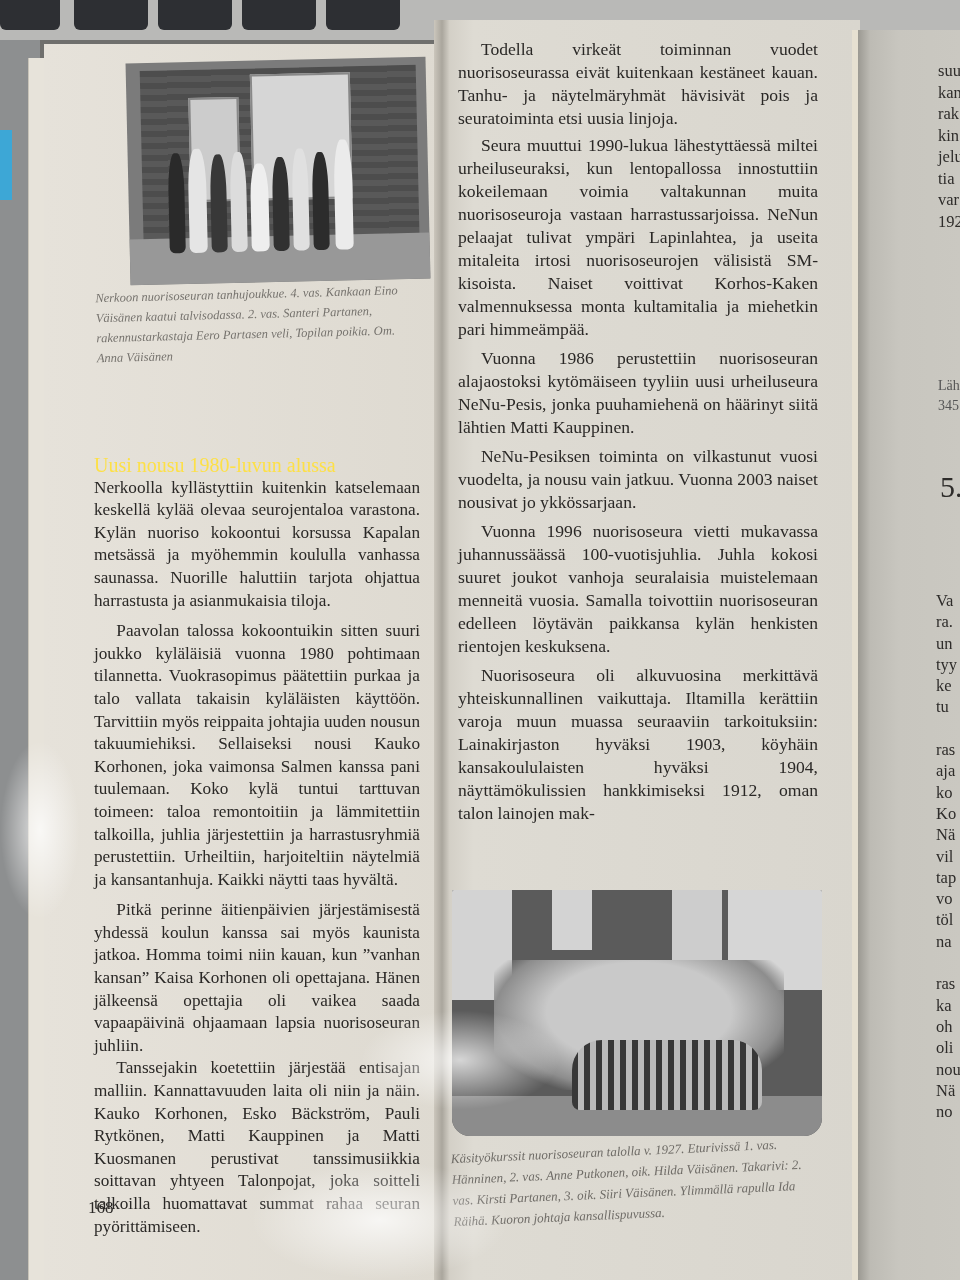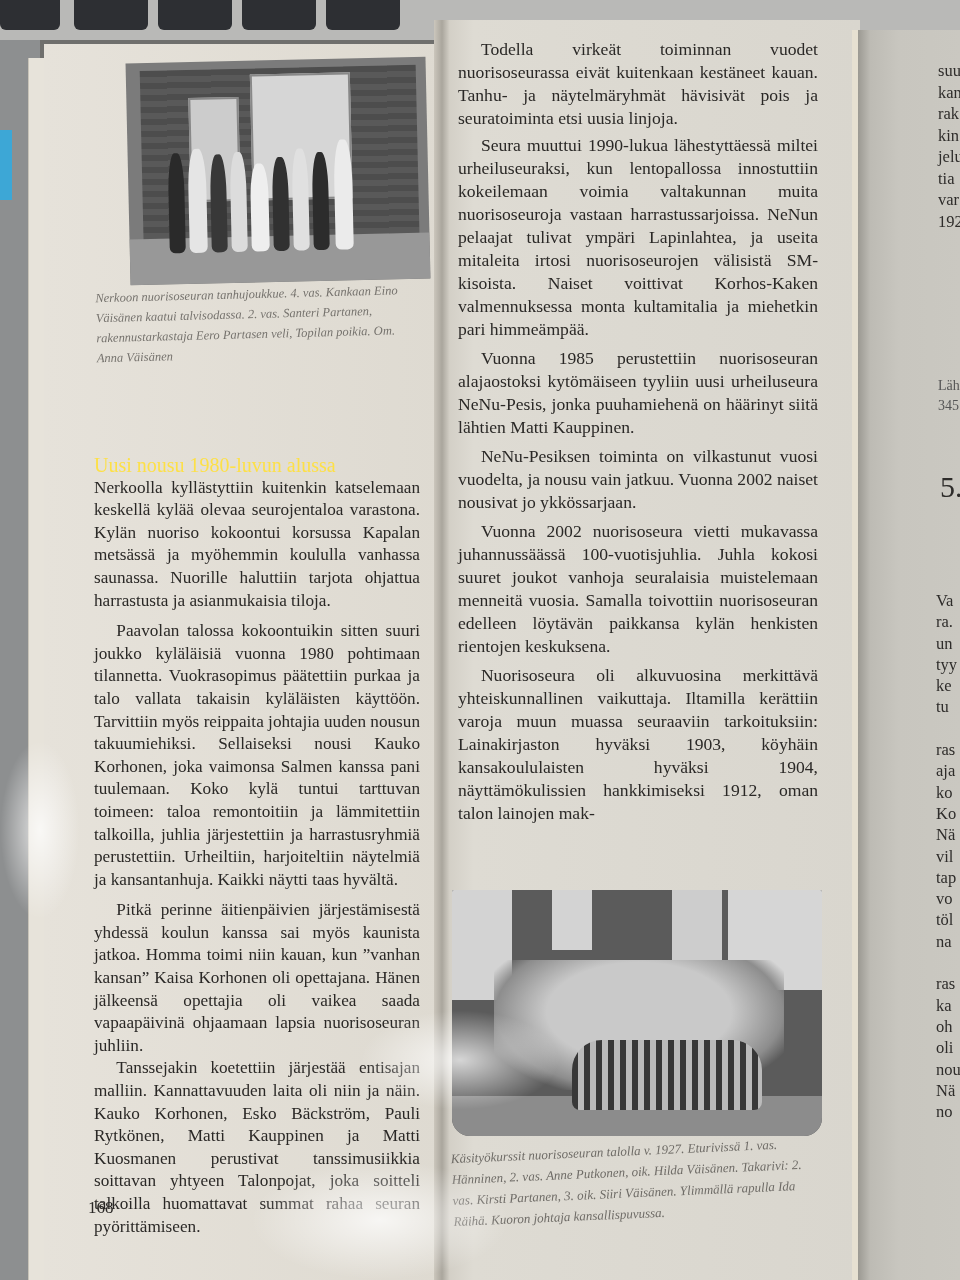--- a/index.html
+++ b/index.html
@@ -98,25 +98,25 @@
   <p>Tanssejakin koetettiin järjestää entisajan malliin. Kannattavuuden laita oli niin ja näin. Kauko Korhonen, Esko Bäckström, Pauli Rytkönen, Matti Kauppinen ja Matti Kuosmanen perustivat tanssimusiikkia soittavan yhtyeen Talonpojat, joka soitteli talkoilla huomattavat summat rahaa seuran pyörittämiseen.</p>
 </div>
 
 <div class="page-number">168</div>
 
 <div class="text" style="left:458px;top:38px;width:360px;font-size:17.6px;line-height:23px;">
   <p>Todella virkeät toiminnan vuodet nuorisoseurassa eivät kuitenkaan kestäneet kauan. Tanhu- ja näytelmäryhmät hävisivät pois ja seuratoiminta etsi uusia linjoja.</p>
   <div class="gap" style="height:4px"></div>
   <p>Seura muuttui 1990-lukua lähestyttäessä miltei urheiluseuraksi, kun lentopallossa innostuttiin kokeilemaan voimia valtakunnan muita nuorisoseuroja vastaan harrastussarjoissa. NeNun pelaajat tulivat ympäri Lapinlahtea, ja useita mitaleita irtosi nuorisoseurojen välisistä SM-kisoista. Naiset voittivat Korhos-Kaken valmennuksessa monta kultamitalia ja miehetkin pari himmeämpää.</p>
   <div class="gap" style="height:6px"></div>
-  <p>Vuonna 1985 perustettiin nuorisoseuran alajaostoksi kytömäiseen tyyliin uusi urheiluseura NeNu-Pesis, jonka puuhamiehenä on häärinyt siitä lähtien Matti Kauppinen.</p>
+  <p>Vuonna 1986 perustettiin nuorisoseuran alajaostoksi kytömäiseen tyyliin uusi urheiluseura NeNu-Pesis, jonka puuhamiehenä on häärinyt siitä lähtien Matti Kauppinen.</p>
   <div class="gap" style="height:6px"></div>
-  <p>NeNu-Pesiksen toiminta on vilkastunut vuosi vuodelta, ja nousu vain jatkuu. Vuonna 2002 naiset nousivat jo ykkössarjaan.</p>
+  <p>NeNu-Pesiksen toiminta on vilkastunut vuosi vuodelta, ja nousu vain jatkuu. Vuonna 2003 naiset nousivat jo ykkössarjaan.</p>
   <div class="gap" style="height:6px"></div>
-  <p>Vuonna 2002 nuorisoseura vietti mukavassa juhannussäässä 100-vuotisjuhlia. Juhla kokosi suuret joukot vanhoja seuralaisia muistelemaan menneitä vuosia. Samalla toivottiin nuorisoseuran edelleen löytävän paikkansa kylän henkisten rientojen keskuksena.</p>
+  <p>Vuonna 1996 nuorisoseura vietti mukavassa juhannussäässä 100-vuotisjuhlia. Juhla kokosi suuret joukot vanhoja seuralaisia muistelemaan menneitä vuosia. Samalla toivottiin nuorisoseuran edelleen löytävän paikkansa kylän henkisten rientojen keskuksena.</p>
   <div class="gap" style="height:6px"></div>
   <p>Nuorisoseura oli alkuvuosina merkittävä yhteiskunnallinen vaikuttaja. Iltamilla kerättiin varoja muun muassa seuraaviin tarkoituksiin: Lainakirjaston hyväksi 1903, köyhäin kansakoululaisten hyväksi 1904, näyttämökulissien hankkimiseksi 1912, oman talon lainojen mak-</p>
 </div>
 
 <div class="photo" style="left:452px;top:890px;width:370px;height:246px;background:#5d5b58;border-radius:2px 2px 18px 18px;">
   <div style="position:absolute;left:0;top:0;width:60px;height:110px;background:#d5d3ce;"></div>
   <div style="position:absolute;left:100px;top:0;width:40px;height:60px;background:#d5d3ce;"></div>
   <div style="position:absolute;left:220px;top:0;width:50px;height:70px;background:#cfcdc8;"></div>
   <div style="position:absolute;right:0;top:0;width:94px;height:100px;background:#d8d6d1;"></div>
   <div style="position:absolute;left:0;right:0;bottom:0;height:40px;background:#8e8c88;"></div>

